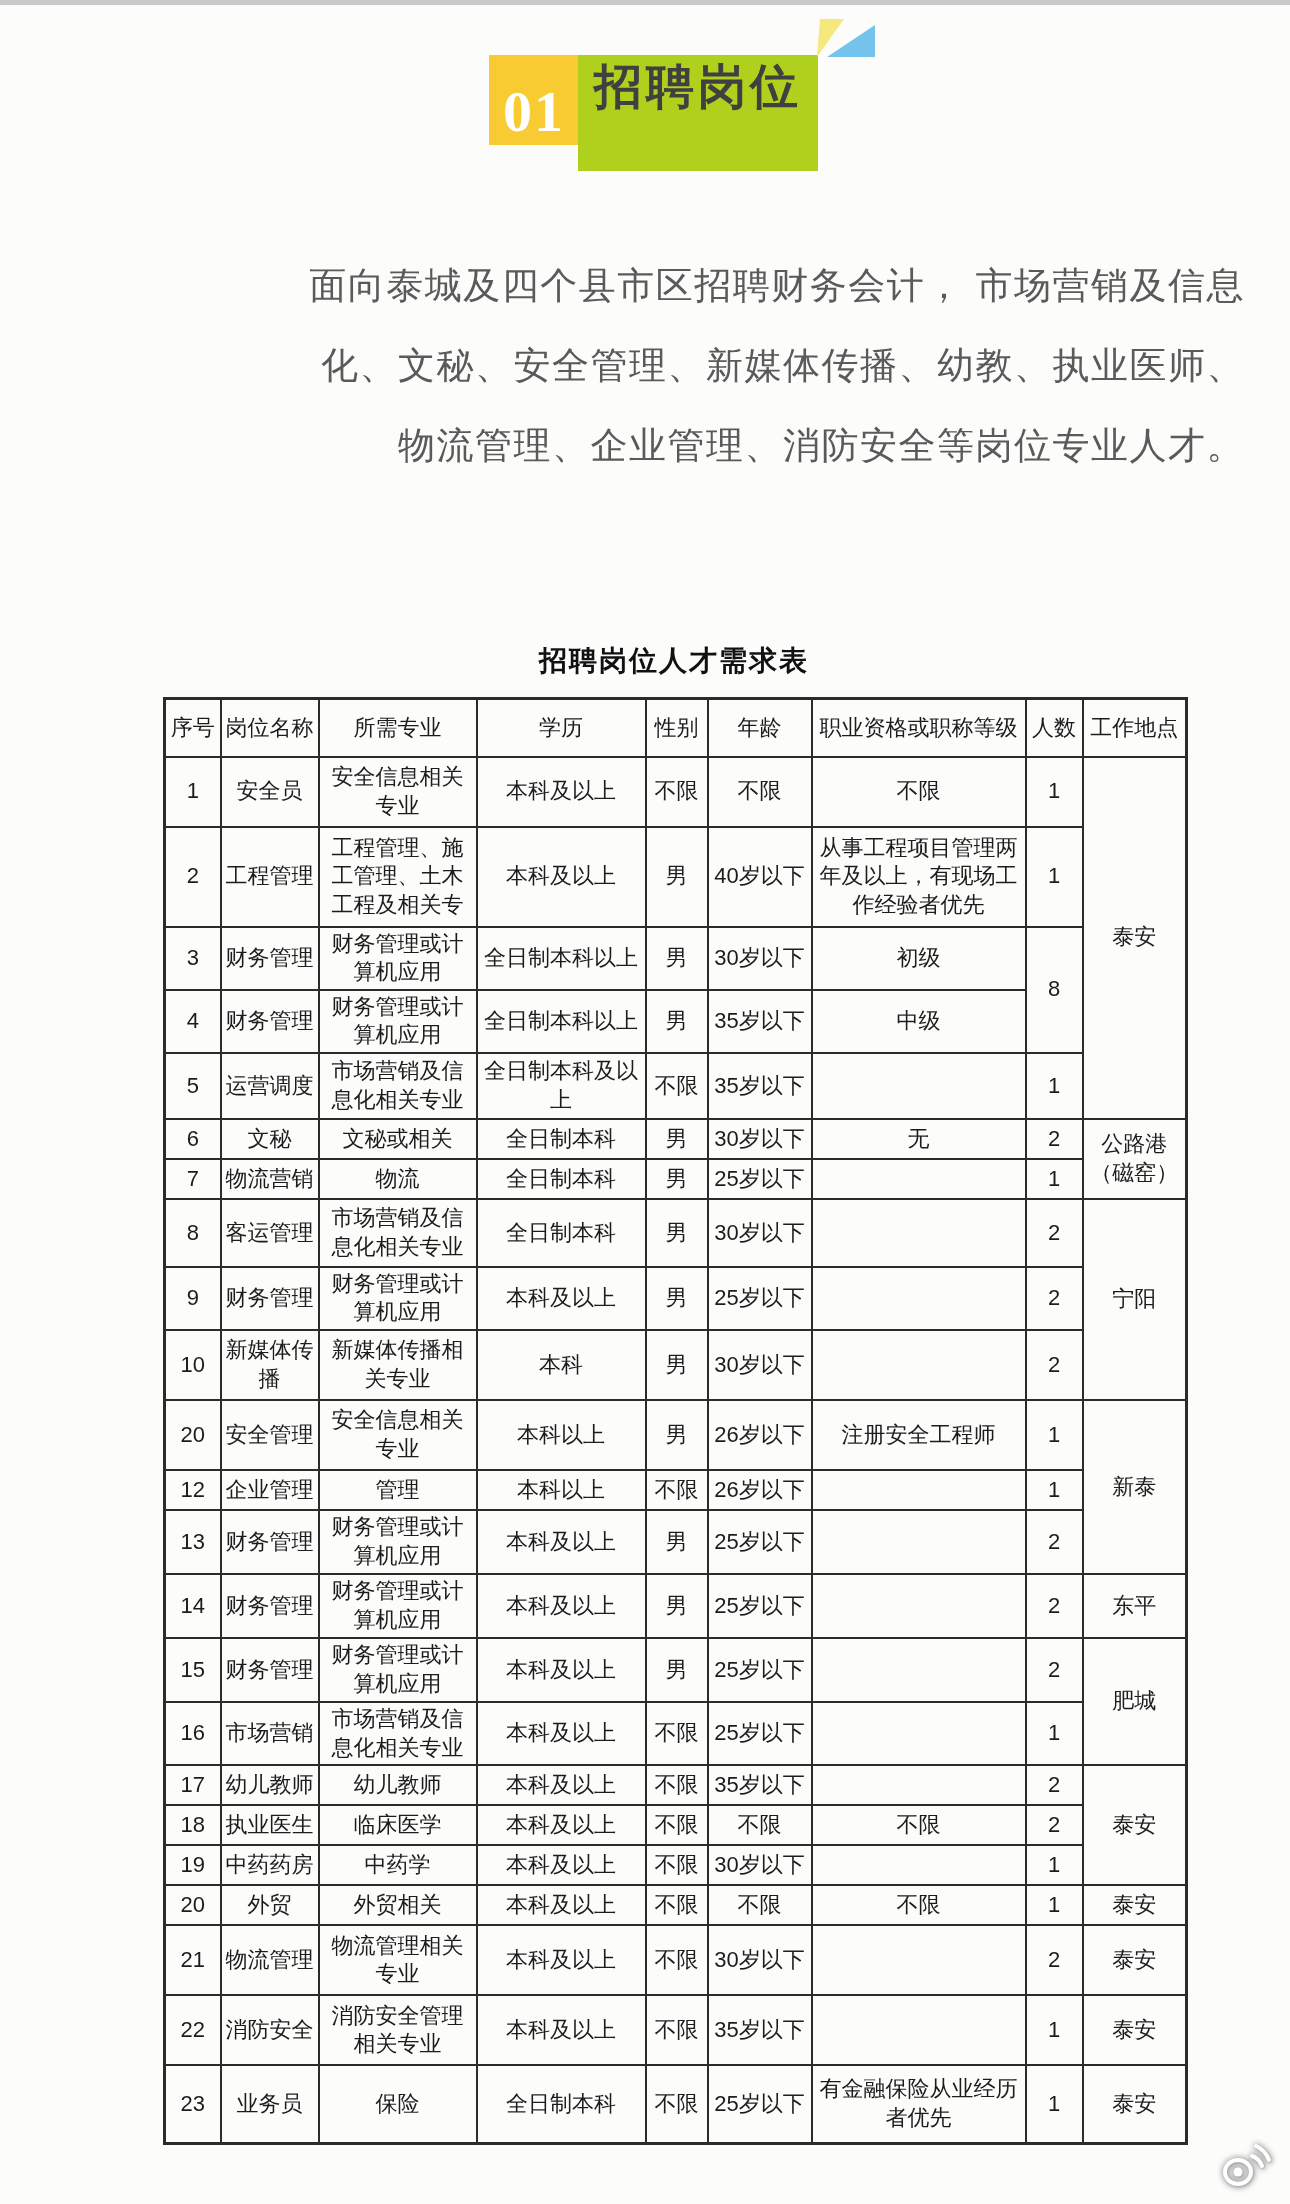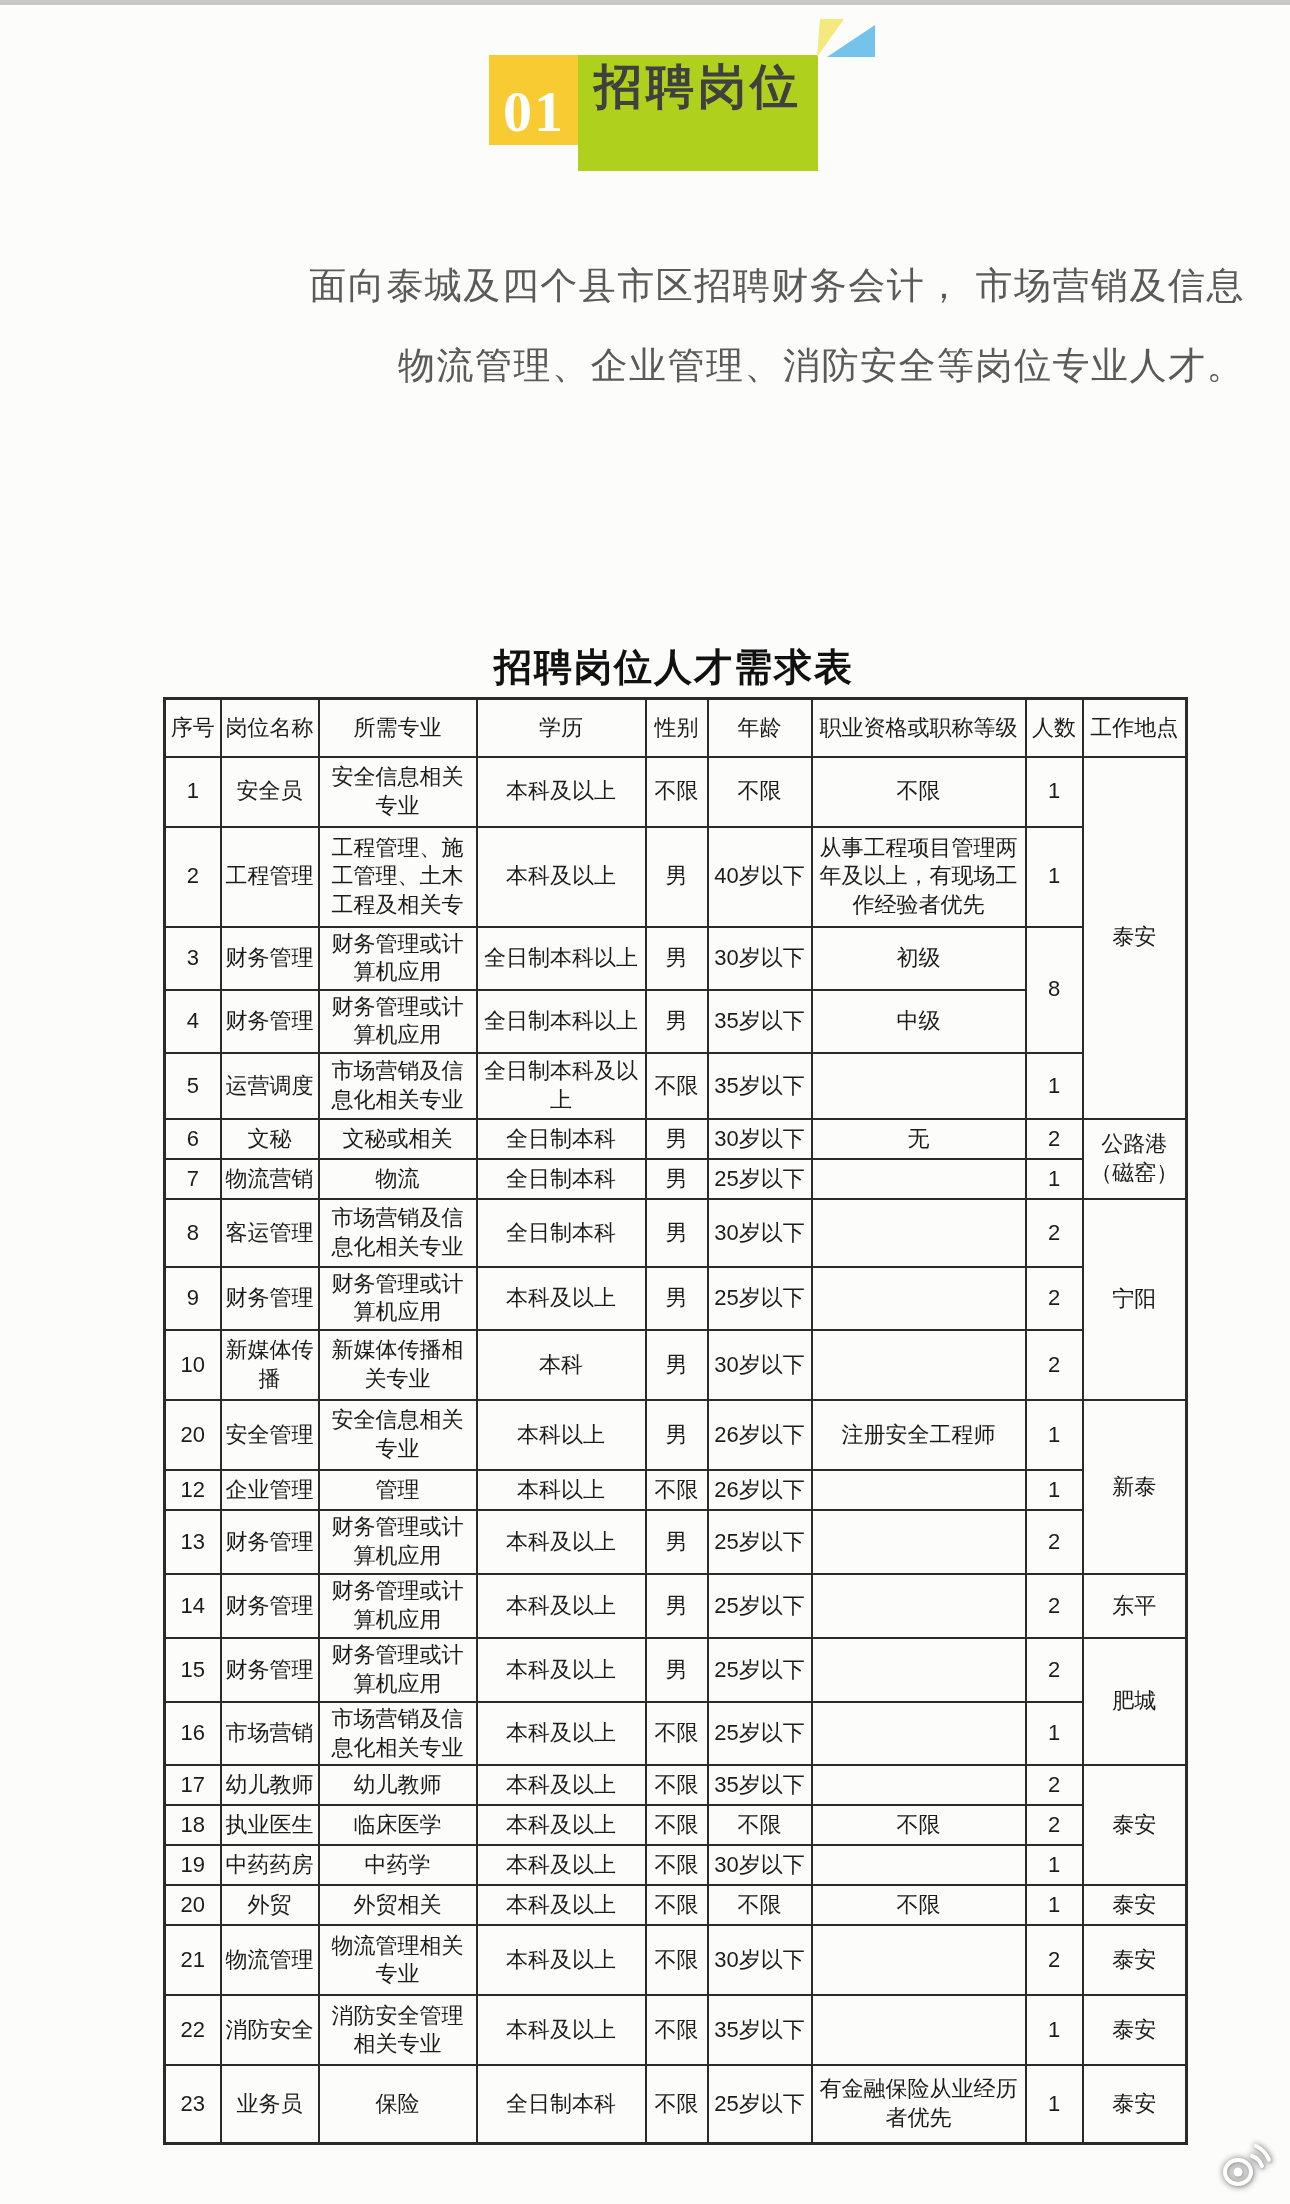--- a/index.html
+++ b/index.html
@@ -30,21 +30,21 @@
     position:absolute;left:55px;top:246px;width:1190px;
     color:#5a5a5a;font-size:37px;letter-spacing:1.5px;text-align:right;
   }
   .intro .line{height:80px;line-height:80px;white-space:nowrap;}
 
   
   .table-title{
     position:absolute;left:163px;top:642px;width:1022px;
     text-align:center;color:#111;
     font-family:"Liberation Serif","DejaVu Serif",serif;
-    font-weight:700;font-size:38px;letter-spacing:2px;
+    font-weight:700;font-size:28px;letter-spacing:2px;
   }
   table.req{
     position:absolute;left:163px;top:697px;width:1022px;
     border-collapse:collapse;table-layout:fixed;
     background:transparent;
   }
   table.req th,table.req td{
     border:2px solid #2b2b2b;
     text-align:center;vertical-align:middle;
     color:#1c1c1c;word-break:break-all;
@@ -98,20 +98,21 @@
 <div class="badge-title" style="background: rgb(176, 208, 30);">
   <span>招聘岗位</span>
 </div>
 <svg class="corner-decoration" viewBox="0 0 64 42">
   <polygon id="tri-yellow" points="6,3 30,3 3,41" fill="#f5e87d"></polygon>
   <polygon id="tri-blue" points="13,41 61,9 61,41" fill="#74c3ec"></polygon>
 </svg>
 
 <div class="intro" style="color: rgb(90, 90, 90);">
   <div class="line">面向泰城及四个县市区招聘财务会计， 市场营销及信息</div>
+  <div class="line">化、文秘、安全管理、新媒体传播、幼教、执业医师、</div>
   <div class="line">物流管理、企业管理、消防安全等岗位专业人才。</div>
 </div>
 
 <div class="table-title">招聘岗位人才需求表</div>
 
 <table class="req">
   <colgroup>
     <col style="width:56px">
       <col style="width:98px">
       <col style="width:158px">

